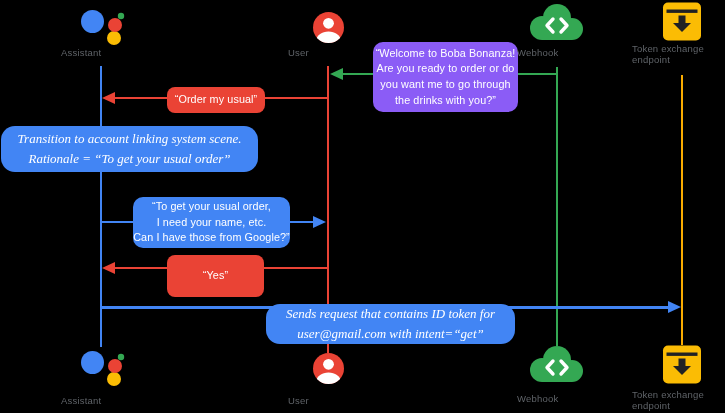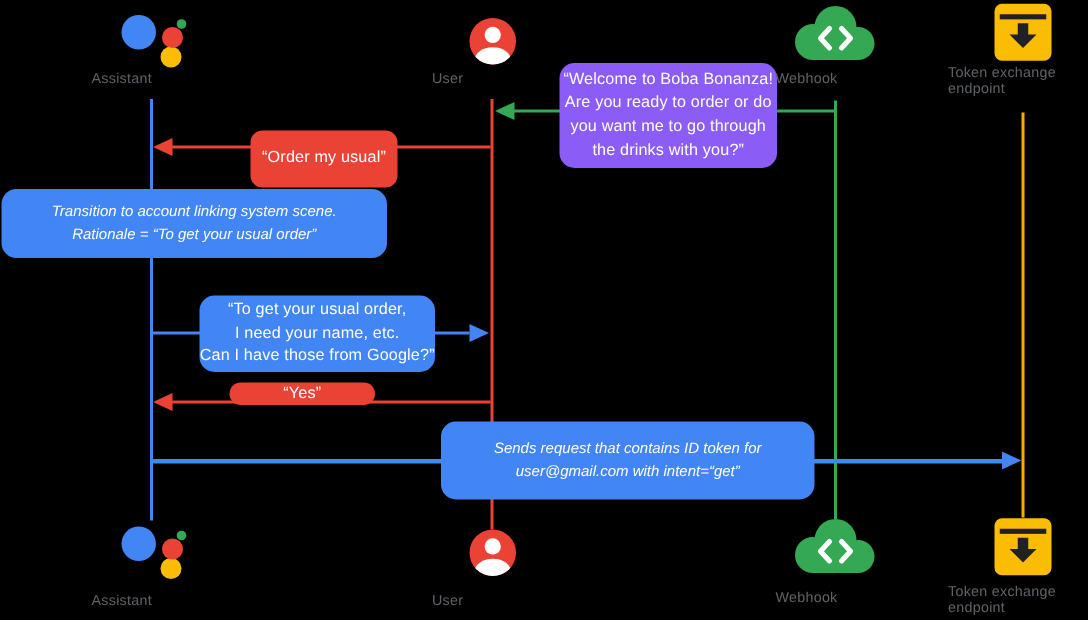--- a/index.html
+++ b/index.html
@@ -22,22 +22,22 @@
   .bubble {
     position:absolute; display:flex; align-items:center; justify-content:center;
     color:#fff; text-align:center; white-space:pre-line; border-radius:10px;
     font-size:10.8px; line-height:1.45; letter-spacing:.1px;
   }
   .bubble.small { border-radius:8px; }
   .bg-green { background:#8b5cf6; }
   .bg-red   { background:#EA4335; }
   .bg-blue  { background:#4285F4; }
   .mono {
-    font-family:Liberation Sans, sans-serif; font-style:italic;
-    font-size:10px; line-height:1.55; letter-spacing:0;
+    font-family:Liberation Serif, serif; font-style:italic;
+    font-size:13px; line-height:1.55; letter-spacing:0;border-radius:14px;
   }
   .actor-label {
     position:absolute; color:#5F6368; font-size:9.5px; line-height:1.15;
     text-align:left; white-space:pre-line; letter-spacing:.2px;
   }
   .icon { position:absolute; }
 </style>
 </head>
 <body>
 
@@ -61,32 +61,32 @@
   <div class="ah ah-left-red" style="left:102.3px; top:261.5px;"></div>
 
   <div class="hline ll-blue" style="left:101px; top:306.3px; width:567px;"></div>
   <div class="ah ah-right-blue" style="left:668px; top:301px;"></div>
 
   <div class="bubble bg-green" style="left:373px; top:42px; width:145px; height:70px;">“Welcome to Boba Bonanza!
 Are you ready to order or do
 you want me to go through
 the drinks with you?”</div>
 
-  <div class="bubble bg-red small" style="left:167px; top:87px; width:98px; height:38px;">“Order my usual”</div>
+  <div class="bubble bg-red small" style="left:167px; top:87px; width:98px; height:26px;">“Order my usual”</div>
 
   <div class="bubble bg-blue mono" style="left:1px; top:126px; width:257px; height:46px;">Transition to account linking system scene.
 Rationale = “To get your usual order”</div>
 
   <div class="bubble bg-blue" style="left:133px; top:197px; width:157px; height:51px;">“To get your usual order,
 I need your name, etc.
 Can I have those from Google?”</div>
 
-  <div class="bubble bg-red small" style="left:153px; top:255px; width:97px; height:15px;">“Yes”</div>
+  <div class="bubble bg-red small" style="left:167px; top:255px; width:97px; height:42px;">“Yes”</div>
 
-  <div class="bubble bg-blue mono" style="left:266px; top:281px; width:249px; height:52px;margin-left:28px;">Sends request that contains ID token for
+  <div class="bubble bg-blue mono" style="left:266px; top:304px; width:249px; height:40px;">Sends request that contains ID token for
 user@gmail.com with intent=“get”</div>
 
   <svg class="icon" style="left:75px; top:4px;" width="52" height="44" viewBox="0 0 52 44">
     <circle cx="17.5" cy="17.5" r="11.5" fill="#4285F4"></circle>
     <circle cx="46" cy="12" r="3.2" fill="#34A853"></circle>
     <circle cx="39" cy="34" r="7" fill="#FBBC04"></circle>
     <circle cx="40" cy="21" r="7" fill="#EA4335"></circle>
   </svg>
 
   <svg class="icon" style="left:311.5px; top:11px;" width="33" height="33" viewBox="0 0 33 33">

